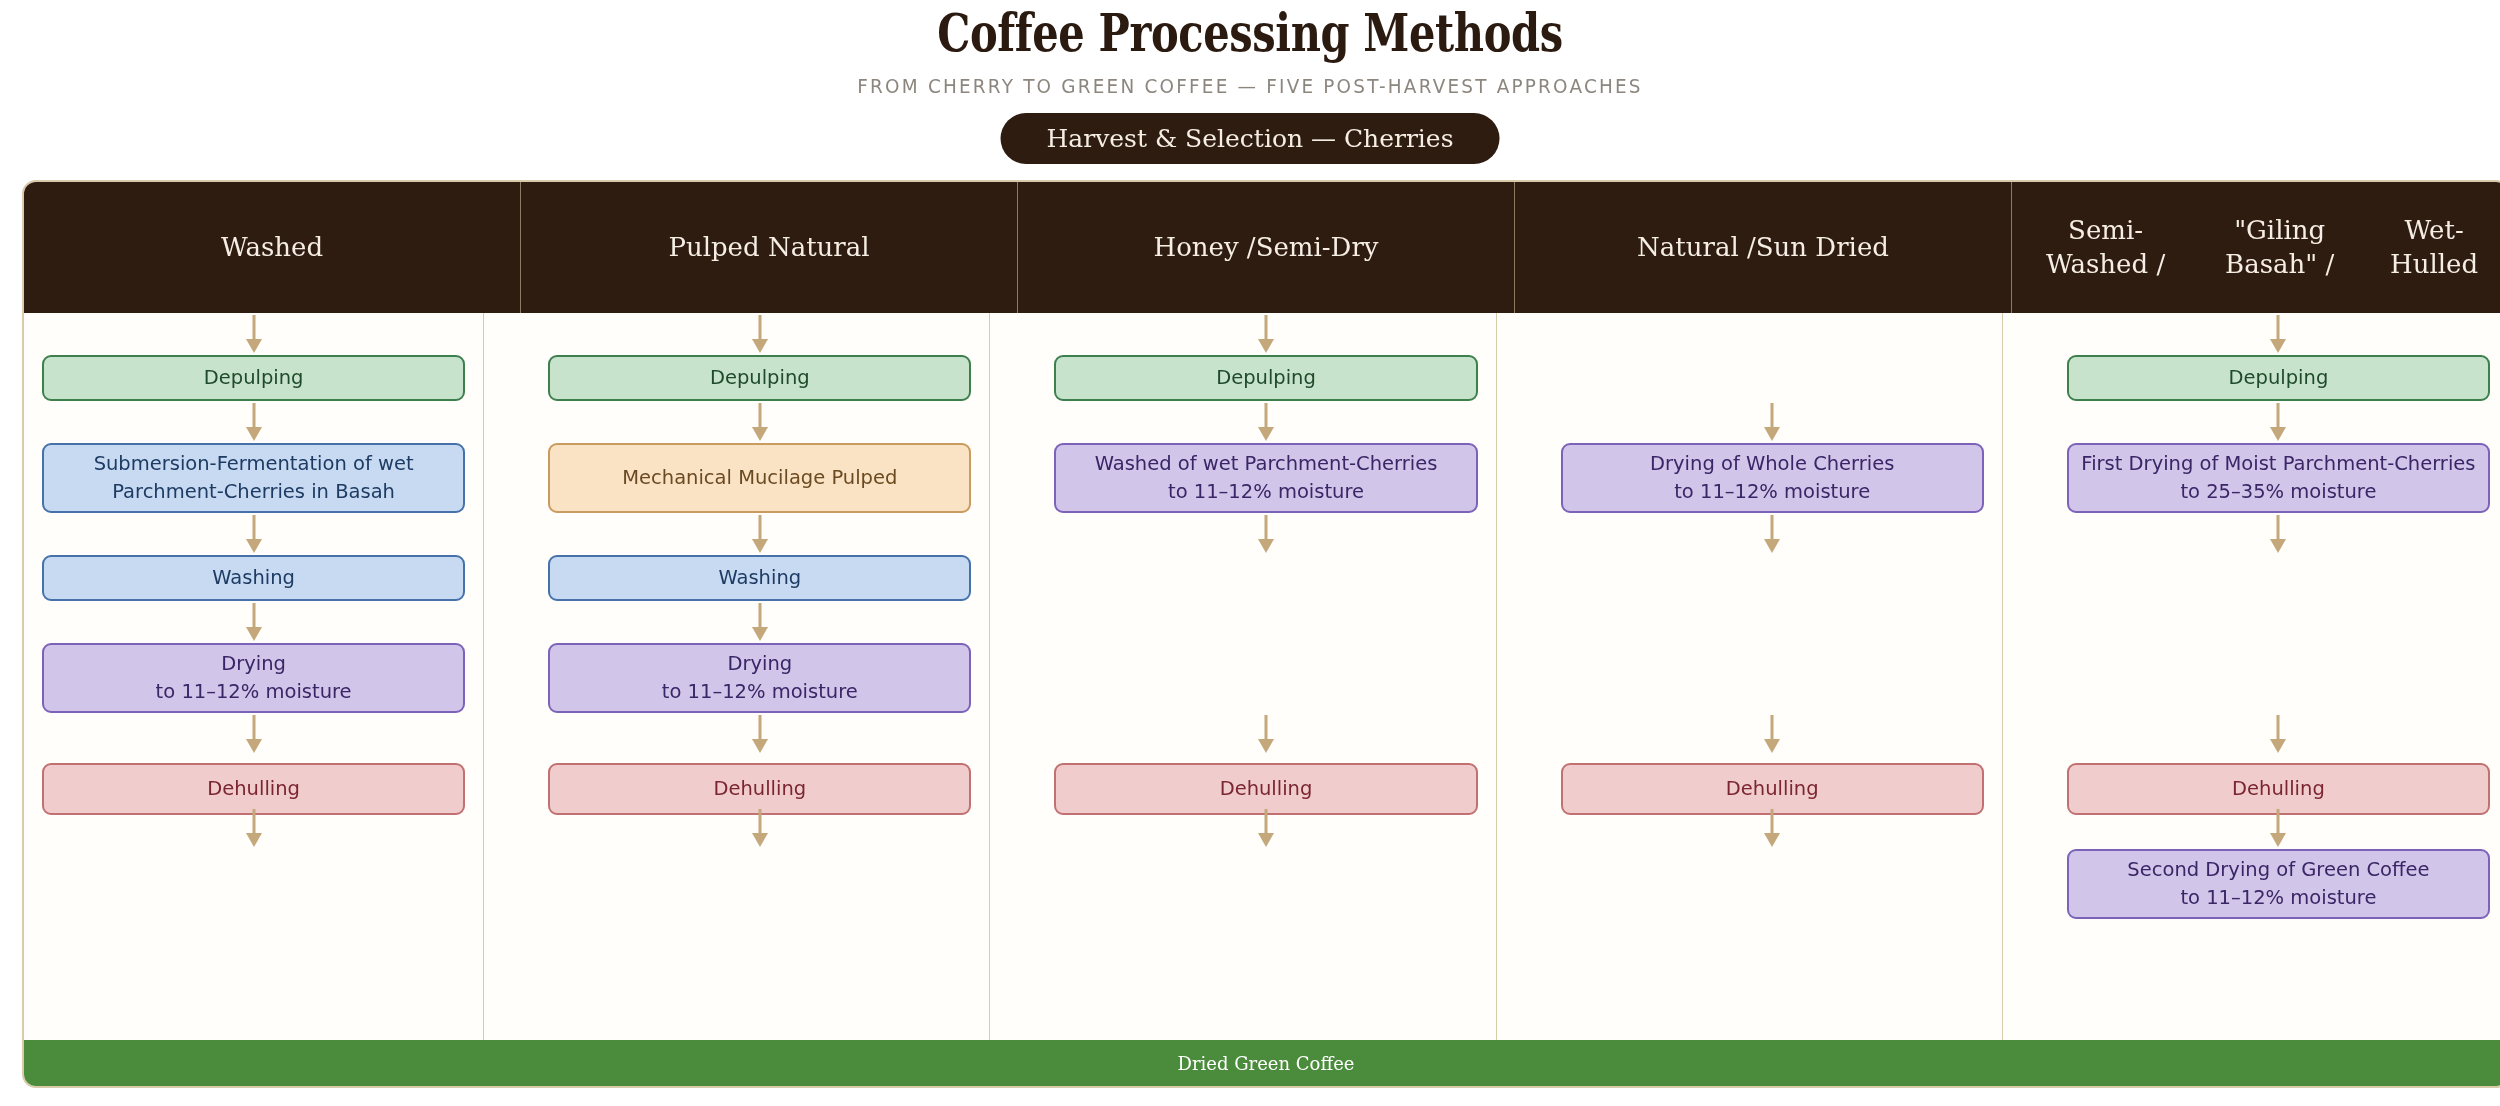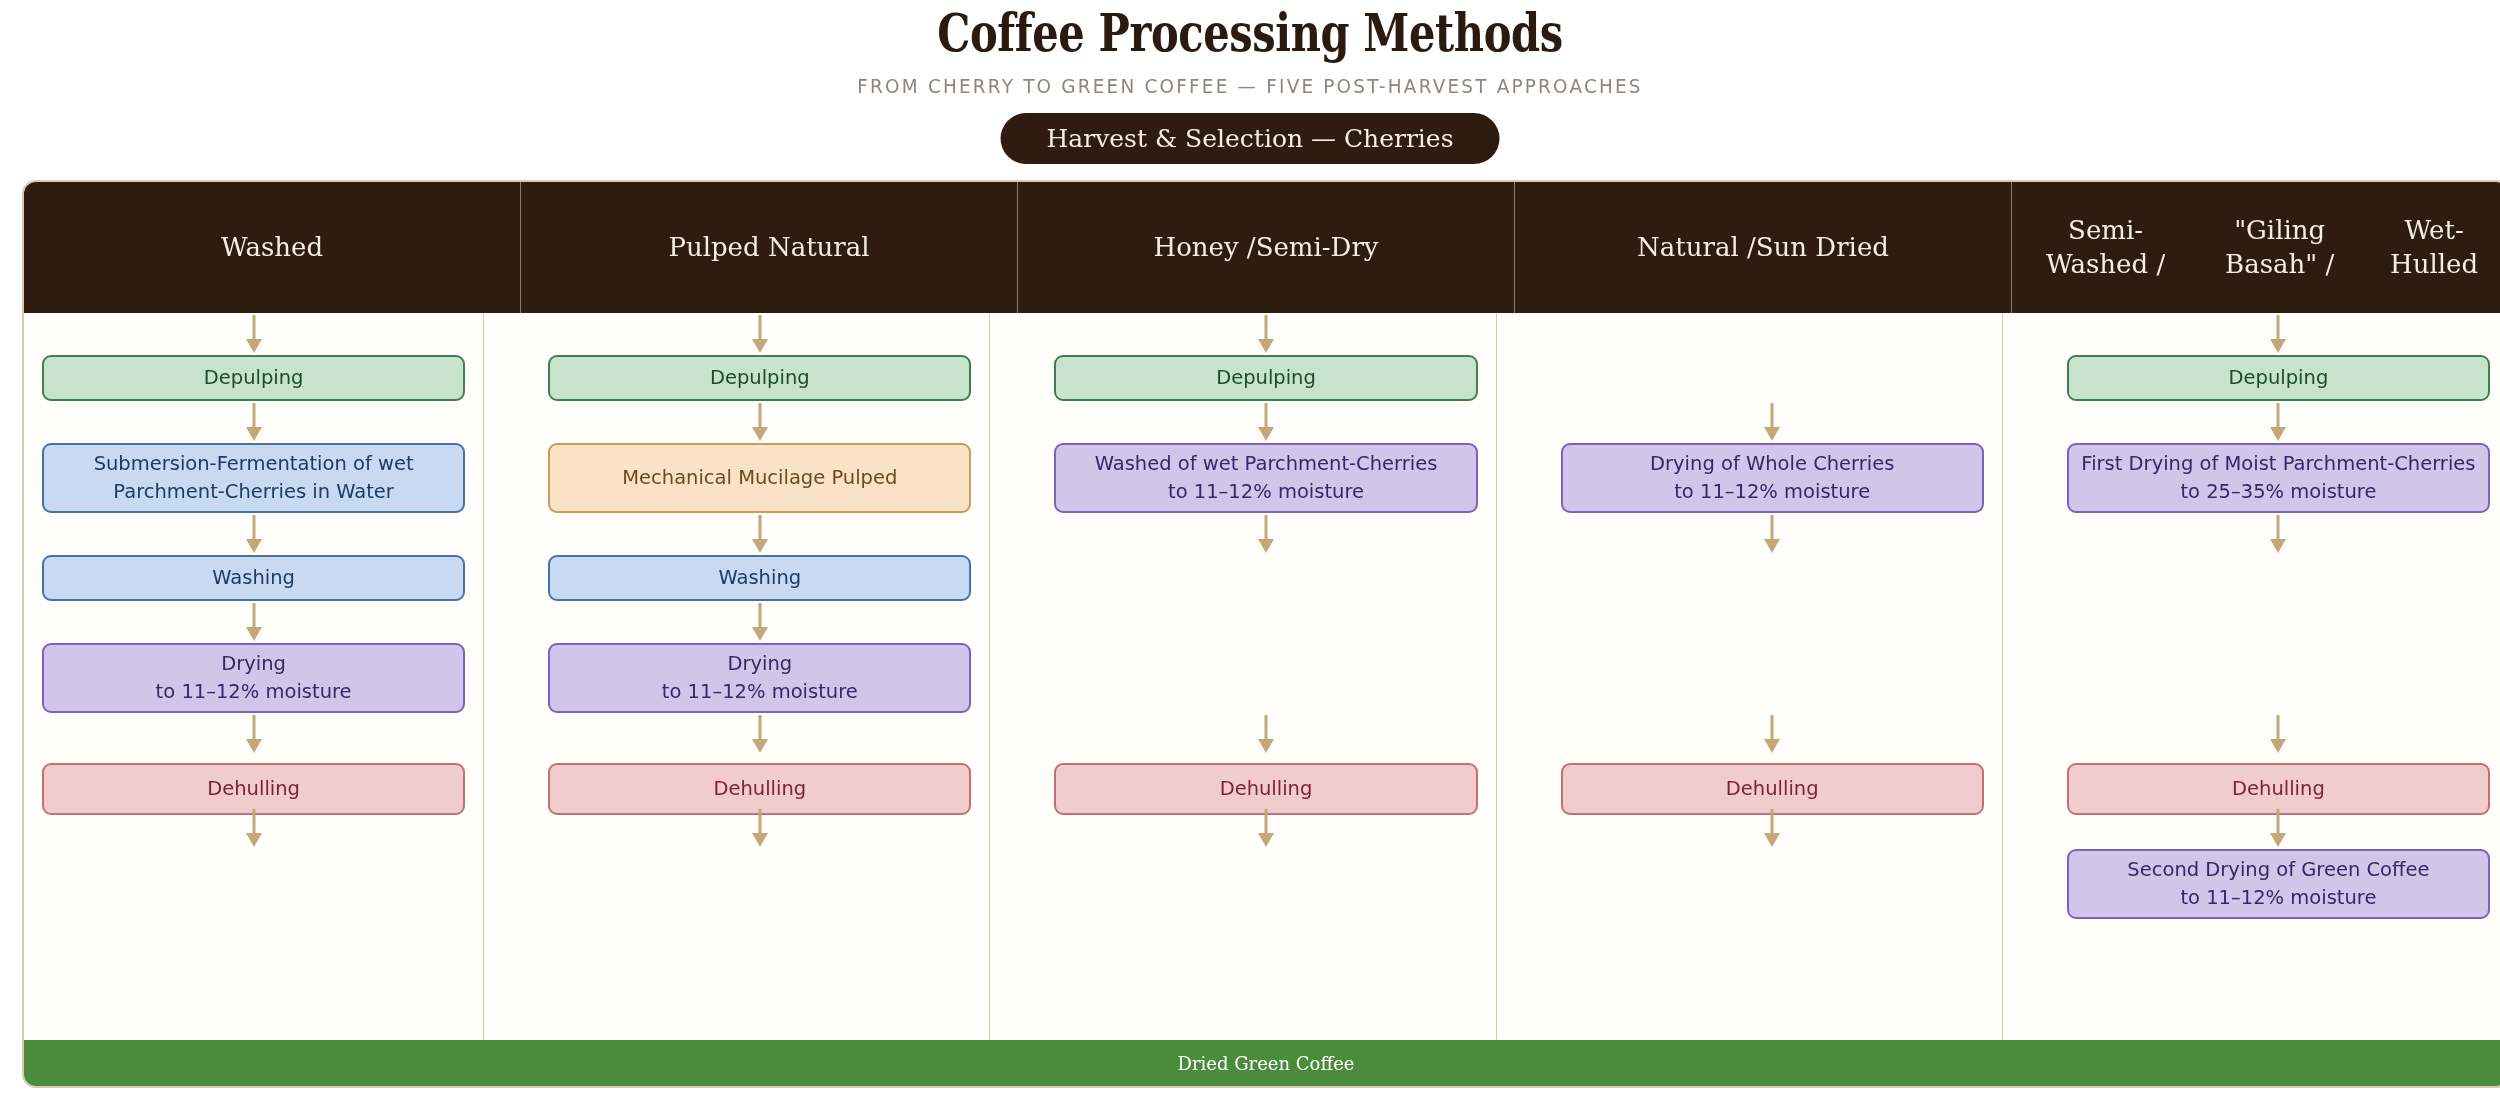--- a/index.html
+++ b/index.html
@@ -253,21 +253,21 @@
           <div class="step green">
             <span>Depulping</span>
           </div>
         </div>
         <div class="slot-arrow">
             <div class="arrow"></div>
           </div>
         <div class="slot-box two-line">
           <div class="step blue">
             <span>Submersion-Fermentation of wet</span>
-            <span class="l2">Parchment-Cherries in Water</span>
+            <span class="l2">Parchment-Cherries in Basah</span>
           </div>
         </div>
         <div class="slot-arrow">
             <div class="arrow"></div>
           </div>
         <div class="slot-box">
           <div class="step blue">
             <span>Washing</span>
           </div>
         </div>

